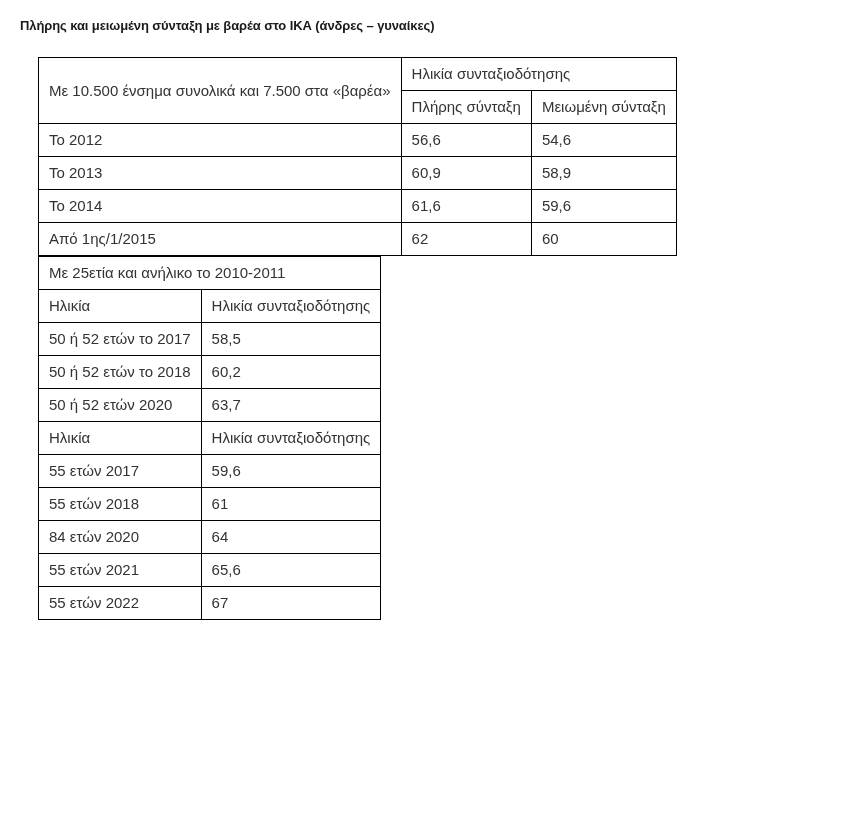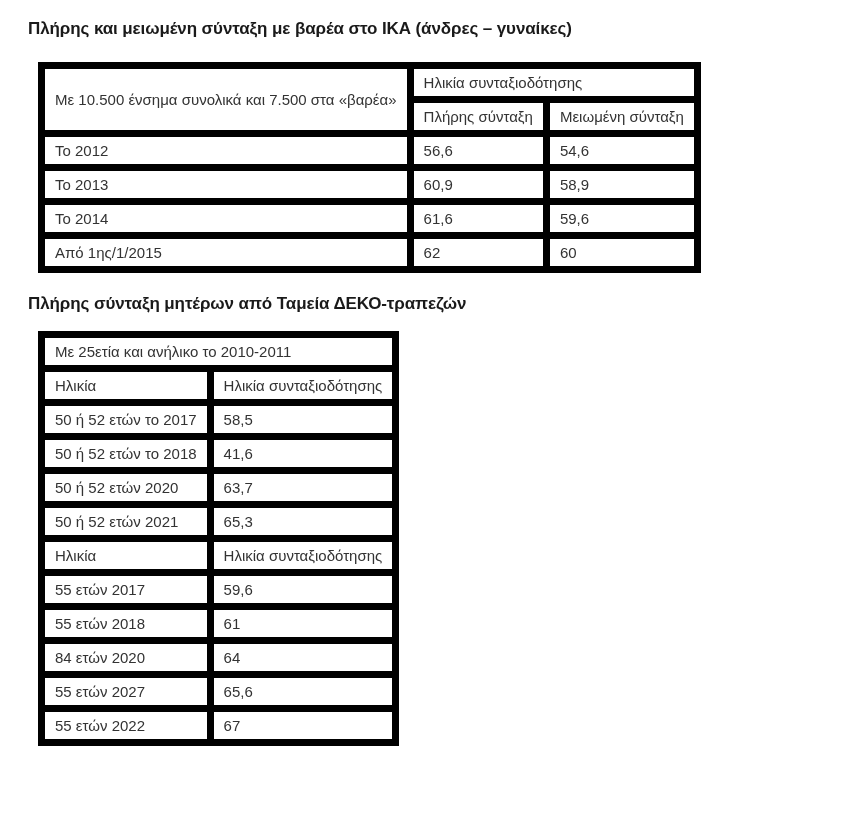--- a/index.html
+++ b/index.html
@@ -10,44 +10,44 @@
     font-family: "Liberation Sans", sans-serif;
   }
   .page {
     width: 852px;
     height: 840px;
     overflow: hidden;
     background: #ffffff;
     padding: 14px 16px 0 16px;
   }
   .section-title {
-    font-size: 17px;
+    font-size: 13px;
     line-height: 1.15;
     font-weight: bold;
     color: #1a1a1a;
-    margin: 12px;
+    margin: 4px;
     letter-spacing: -0.1px;
   }
   .section-title.first {
     margin-top: 5px;
     margin-bottom: 23px;
   }
   .section-title.second {
     margin-top: 21px;
     margin-bottom: 18px;
   }
   table.data-table {
     border-collapse: collapse;
     margin-left: 22px;
     color: #333333;
     font-size: 15px;
     table-layout: fixed;
   }
   table.data-table td {
-    border: 7px solid #000000;
+    border: 1px solid #000000;
     padding: 5px 10px;
     height: 33px;
     vertical-align: middle;
     overflow: hidden;
     white-space: nowrap;
   }
   
   .t1-c1 { width: 349px; text-align: right; }
   .t1-c2 { width: 121px; }
   .t1-c3 { width: 143px; }
@@ -88,65 +88,60 @@
         <td>59,6</td>
       </tr>
       <tr>
         <td>Από 1ης/1/2015</td>
         <td>62</td>
         <td>60</td>
       </tr>
     </tbody>
   </table>
 
-  <h1 class="section-title second">Πλήρης σύνταξη μητέρων από Ταμεία ΔΕΚΟ-τραπεζών</h1>
 
   <table class="data-table">
     <tbody>
       <tr>
         <td class="t2-c1" colspan="2">Με 25ετία και ανήλικο το 2010-2011</td>
       </tr>
       <tr>
         <td class="t2-c1">Ηλικία</td>
         <td class="t2-c2">Ηλικία συνταξιοδότησης</td>
       </tr>
       <tr>
         <td>50 ή 52 ετών το 2017</td>
         <td>58,5</td>
       </tr>
       <tr>
         <td>50 ή 52 ετών το 2018</td>
-        <td>41,6</td>
+        <td>60,2</td>
       </tr>
       <tr>
         <td>50 ή 52 ετών 2020</td>
         <td>63,7</td>
-      </tr>
-      <tr>
-        <td>50 ή 52 ετών 2021</td>
-        <td>65,3</td>
       </tr>
       <tr>
         <td>Ηλικία</td>
         <td>Ηλικία συνταξιοδότησης</td>
       </tr>
       <tr>
         <td>55 ετών 2017</td>
         <td>59,6</td>
       </tr>
       <tr>
         <td>55 ετών 2018</td>
         <td>61</td>
       </tr>
       <tr>
         <td>84 ετών 2020</td>
         <td>64</td>
       </tr>
       <tr>
-        <td>55 ετών 2027</td>
+        <td>55 ετών 2021</td>
         <td>65,6</td>
       </tr>
       <tr>
         <td>55 ετών 2022</td>
         <td>67</td>
       </tr>
     </tbody>
   </table>
 
 </div>

